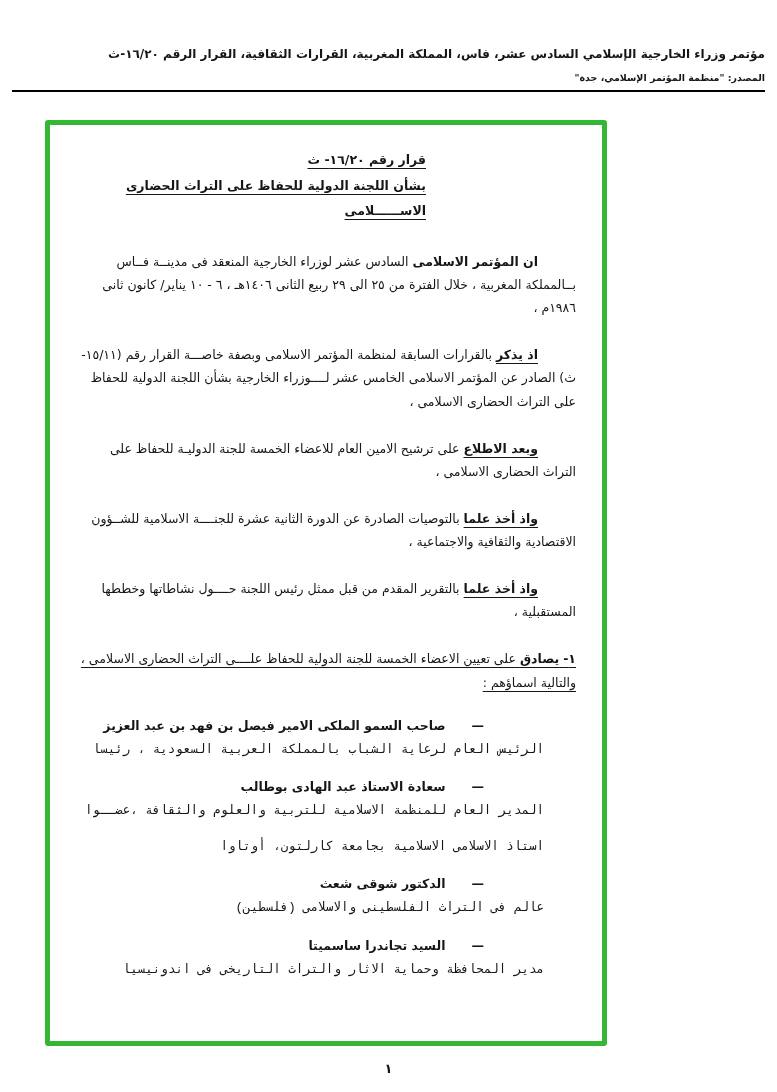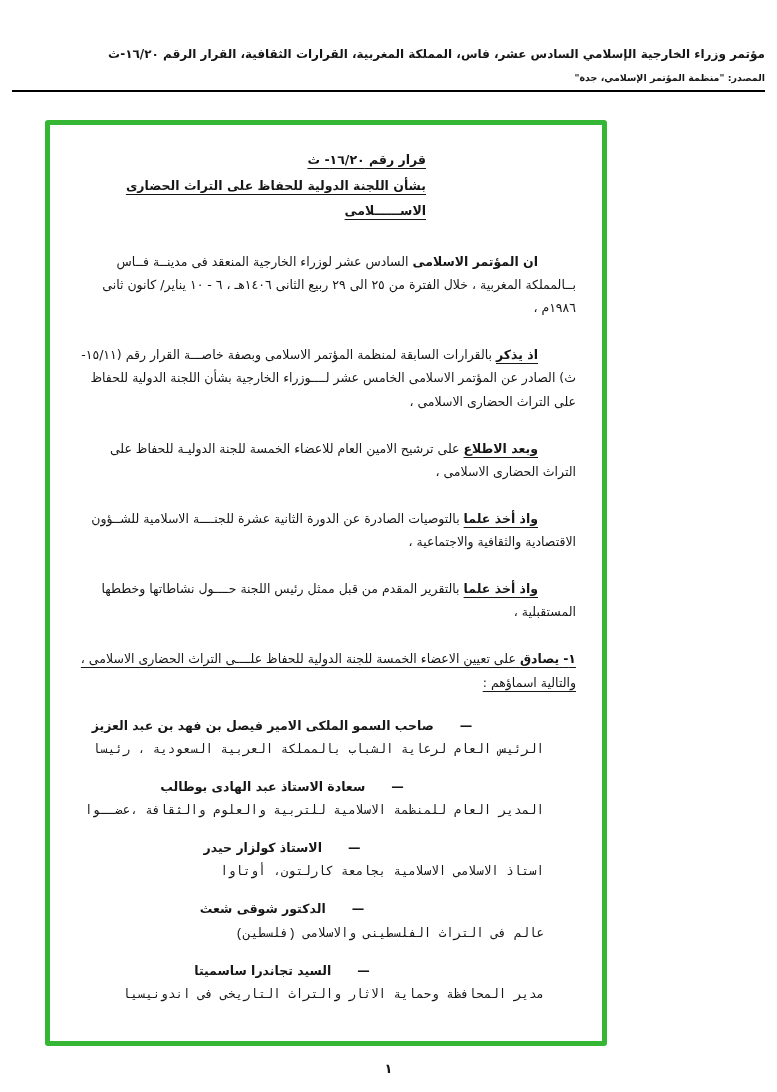--- a/index.html
+++ b/index.html
@@ -72,21 +72,21 @@
     text-underline-offset: 4px;
   }
   .para .lead-b { font-weight: bold; }
   
   .clause {
     margin: 0 0 20px 0;
   }
   .clause-num { font-weight: bold; }
   
   .member { margin: 0 0 13px 0; }
-  .member-head { padding-right: 92px; text-align: center; }
+  .member-head { padding-right: 92px; }
   .member-dash { margin-left: 26px; font-weight: bold; }
   .member-name { font-weight: bold; }
   .member-role { padding-right: 32px; margin-top: 2px; font-family: Liberation Mono, monospace; }
   
   .page-number {
     position: absolute;
     left: 0; right: 0;
     bottom: 16px;
     text-align: center;
     font-size: 13px;
@@ -150,23 +150,20 @@
     </div>
 
     <div class="member">
       <div class="member-head">
         <span class="member-dash">—</span><span class="member-name">سعادة الاستاذ عبد الهادى بوطالب</span>
       </div>
       <div class="member-role">المدير العام للمنظمة الاسلامية للتربية والعلوم والثقافة ،عضــوا</div>
     </div>
 
     <div class="member">
-      <div class="member-head">
-        <span class="member-dash">—</span><span class="member-name">الاستاذ كولزار حيدر</span>
-      </div>
       <div class="member-role">استاذ الاسلامى الاسلامية بجامعة كارلتون، أوتاوا</div>
     </div>
 
     <div class="member">
       <div class="member-head">
         <span class="member-dash">—</span><span class="member-name">الدكتور شوقى شعث</span>
       </div>
       <div class="member-role">عالم فى التراث الفلسطينى والاسلامى (فلسطين)</div>
     </div>
 

